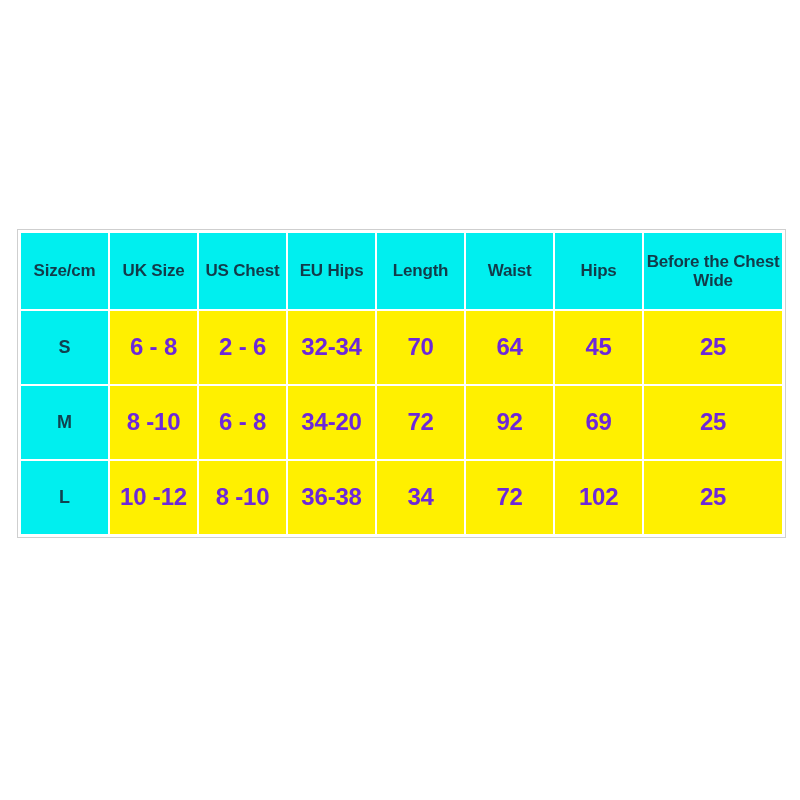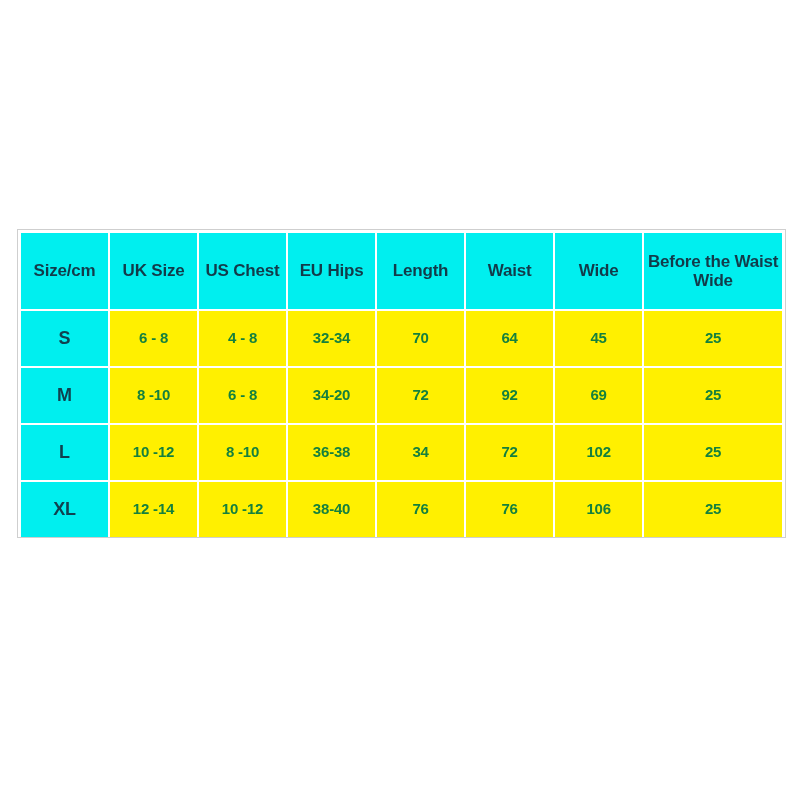--- a/index.html
+++ b/index.html
@@ -59,22 +59,22 @@
   
   table.size-chart td.size-label {
     background: #00efef;
     color: #10414f;
     font-size: 18px;
   }
 
   
   table.size-chart td.value-cell {
     background: #fff000;
-    color: #15803d;
-    font-size: 15px;
+    color: #6d28d9;
+    font-size: 24px;
   }
 
   table.size-chart tbody tr {
     height: 55px;
   }
 
   
   col.col-narrow { width: 84px; }
   col.col-wide   { width: 133px; }
 </style>
@@ -94,29 +94,29 @@
       <col class="col-wide">
     </colgroup>
     <thead>
       <tr>
           <th>Size/cm</th>
           <th>UK Size</th>
           <th>US Chest</th>
           <th>EU Hips</th>
           <th>Length</th>
           <th>Waist</th>
-          <th>Wide</th>
-          <th>Before the Waist Wide</th>
+          <th>Hips</th>
+          <th>Before the Chest Wide</th>
         </tr>
     </thead>
     <tbody>
         <tr>
           <td class="size-label">S</td>
           <td class="value-cell">6 - 8</td>
-          <td class="value-cell">4 - 8</td>
+          <td class="value-cell">2 - 6</td>
           <td class="value-cell">32-34</td>
           <td class="value-cell">70</td>
           <td class="value-cell">64</td>
           <td class="value-cell">45</td>
           <td class="value-cell">25</td>
         </tr>
         <tr>
           <td class="size-label">M</td>
           <td class="value-cell">8 -10</td>
           <td class="value-cell">6 - 8</td>
@@ -129,25 +129,15 @@
         <tr>
           <td class="size-label">L</td>
           <td class="value-cell">10 -12</td>
           <td class="value-cell">8 -10</td>
           <td class="value-cell">36-38</td>
           <td class="value-cell">34</td>
           <td class="value-cell">72</td>
           <td class="value-cell">102</td>
           <td class="value-cell">25</td>
         </tr>
-        <tr>
-          <td class="size-label">XL</td>
-          <td class="value-cell">12 -14</td>
-          <td class="value-cell">10 -12</td>
-          <td class="value-cell">38-40</td>
-          <td class="value-cell">76</td>
-          <td class="value-cell">76</td>
-          <td class="value-cell">106</td>
-          <td class="value-cell">25</td>
-        </tr>
       </tbody>
   </table>
 </div>
 
 </body></html>

